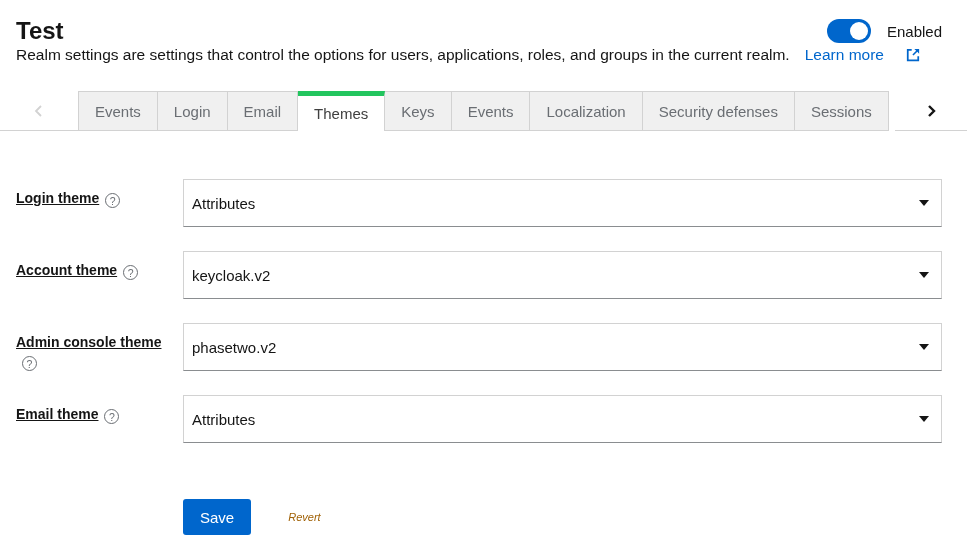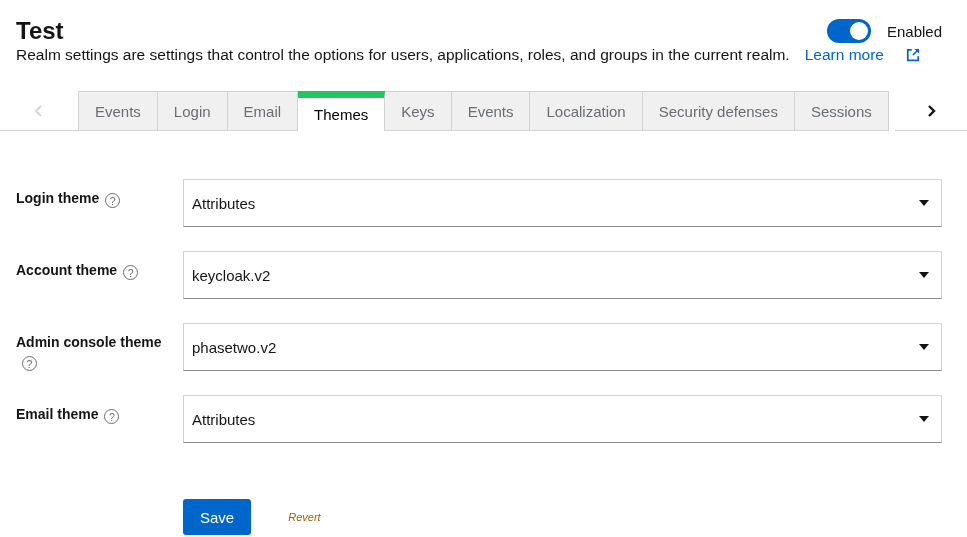--- a/index.html
+++ b/index.html
@@ -31,28 +31,28 @@
                 border-bottom:1px solid #d2d2d2; cursor:pointer; background:#fff; }
   .scroll-btn.left  { width:78px; }
   .scroll-btn.right { flex:1; }
   .tabs-viewport { width:817px; flex-shrink:0; overflow:hidden;
                    display:flex; align-items:stretch; }
   .tab { display:flex; align-items:center; padding:0 16px; white-space:nowrap;
          font-size:15px; color:#6a6e73; background:#f0f0f0; cursor:pointer;
          border-top:1px solid #d2d2d2; border-right:1px solid #d2d2d2;
          border-bottom:1px solid #d2d2d2; flex-shrink:0; }
   .tab:first-child { border-left:1px solid #d2d2d2; }
-  .tab.active { background:#fff; color:#000000; font-weight:normal;
-                border-top:7px solid #22c55e; border-bottom:none; }
+  .tab.active { background:#fff; color:#404040; font-weight:normal;
+                border-top:5px solid #22c55e; border-bottom:none; }
 
   
   .form { padding:0 25px 0 16px; margin-top:48px; }
   .form-row { display:flex; align-items:flex-start; margin-bottom:24px; }
   .form-label { width:160px; margin-right:7px; font-size:14px; font-weight:bold;
-                line-height:19px; padding-top:10px; }
+                line-height:19px; padding-top:10px;text-decoration:underline; }
   .help-icon { display:inline-block; width:15px; height:15px; border-radius:50%;
                border:1px solid #6a6e73; color:#6a6e73; font-size:10.5px;
                line-height:14px; text-align:center; font-weight:normal;
                margin-left:6px; vertical-align:-2px; cursor:pointer; }
   .select { flex:1; height:48px; display:flex; align-items:center; cursor:pointer;
             justify-content:space-between; padding:0 12px 0 8px; background:#fff;
             border:1px solid #d2d2d2; border-bottom:1px solid #8a8d90; }
   .select-value { font-size:15px; }
   .caret { width:0; height:0; border-left:5px solid transparent;
            border-right:5px solid transparent; border-top:6px solid #151515; }

